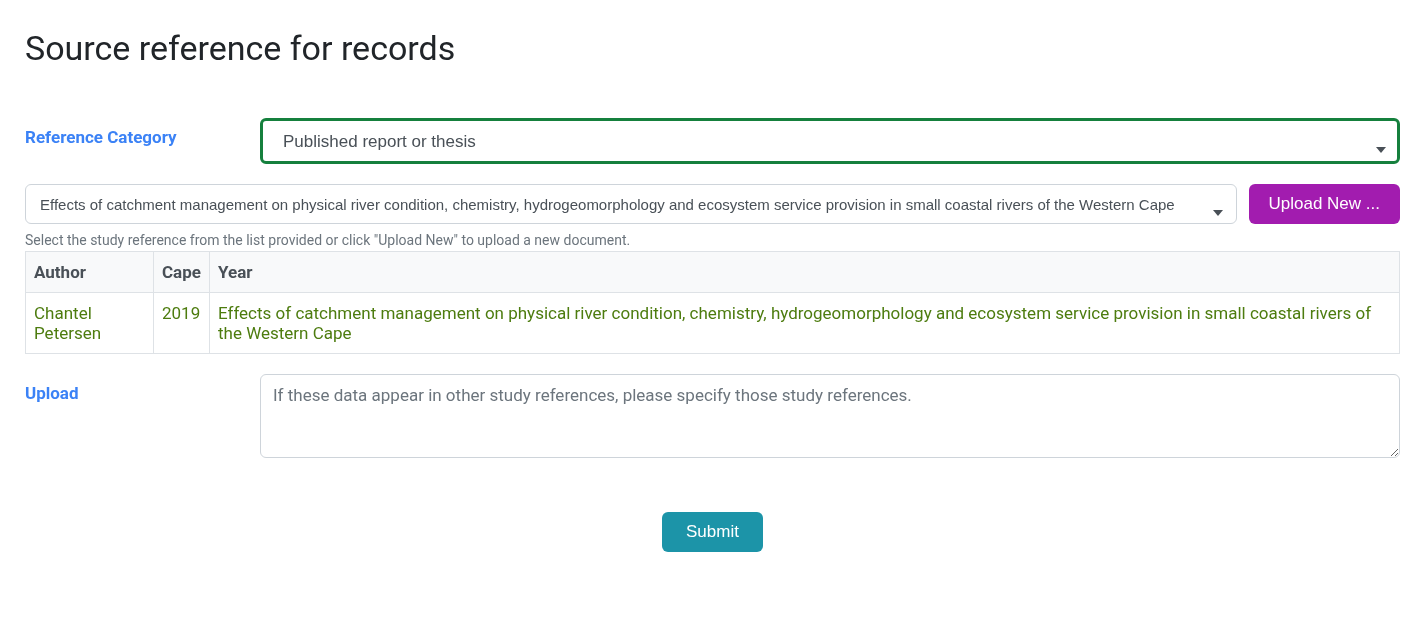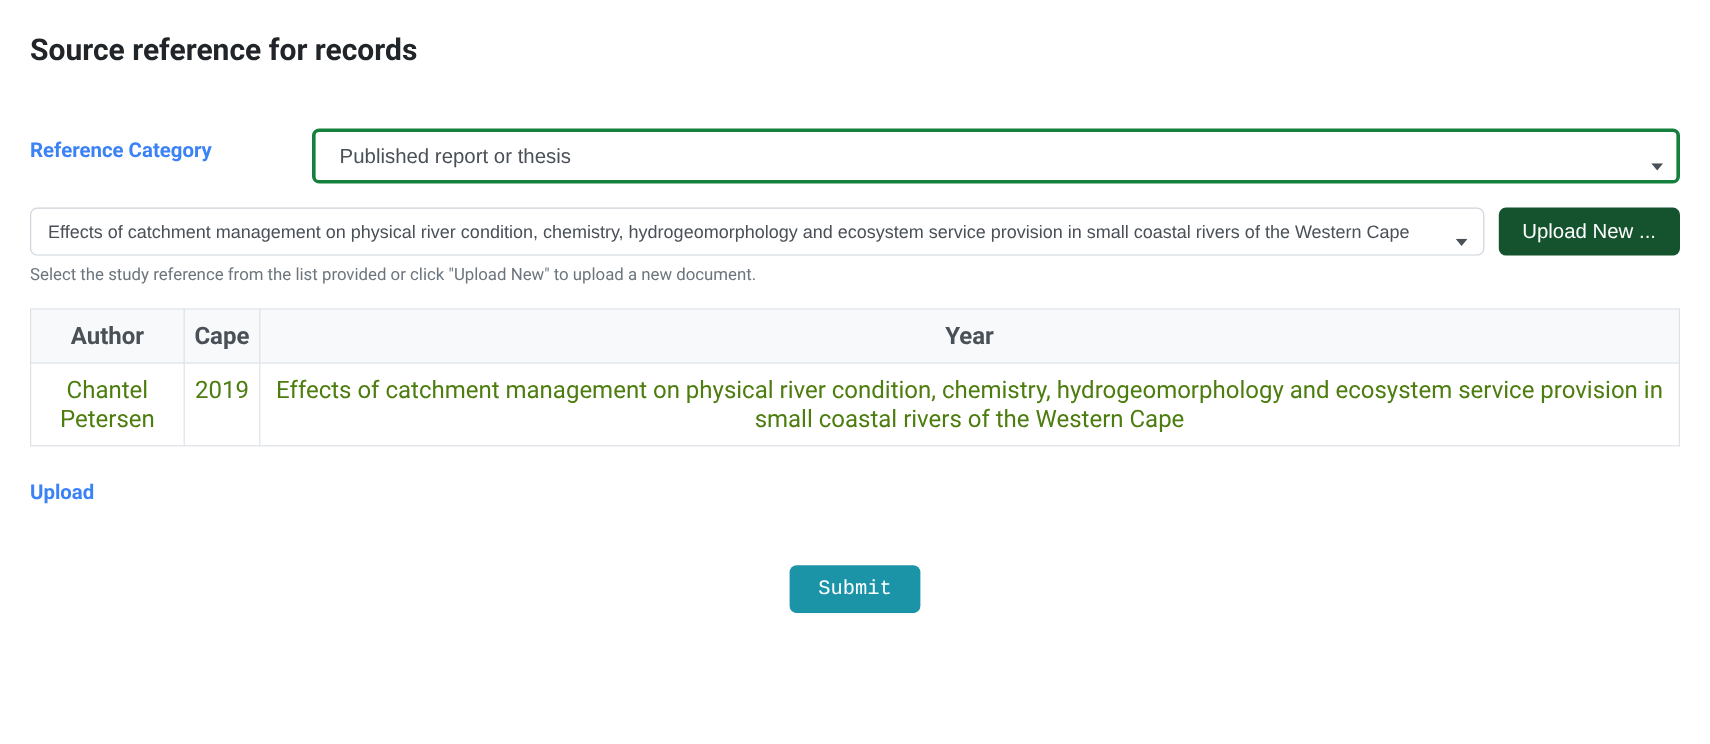--- a/index.html
+++ b/index.html
@@ -11,22 +11,22 @@
       font-family: -apple-system, BlinkMacSystemFont, "Segoe UI", Roboto, "Helvetica Neue", Arial, sans-serif;
       background: #fff;
       color: #212529;
       padding: 0;
       width: 1425px;
     }
     .container {
       padding: 0 25px;
     }
     h1 {
-      font-size: 25px;
-      font-weight: 700;
+      font-size: 34px;
+      font-weight: 400;
       color: #212529;
       margin-top: 28px;
       margin-bottom: 50px;
     }
     .form-row {
       display: flex;
       margin-bottom: 20px;
       align-items: flex-start;
     }
     .form-label {
@@ -87,46 +87,46 @@
       border-radius: 6px;
       appearance: none;
       cursor: pointer;
       text-overflow: ellipsis;
       white-space: nowrap;
       overflow: hidden;
     }
     .btn-upload {
       height: 40px;
       padding: 0 20px;
-      background: #14532d;
+      background: #a21caf;
       color: #fff;
       border: none;
       border-radius: 6px;
       font-size: 17px;
       cursor: pointer;
       white-space: nowrap;
     }
     .help-text {
       font-size: 14px;
       color: #6c757d;
       margin-top: 8px;
-      margin-bottom: 20px;
+      margin-bottom: 3px;
     }
     .ref-table {
       width: 100%;
       border-collapse: collapse;
       border: 1px solid #dee2e6;
     }
     .ref-table th,
     .ref-table td {
       border: 1px solid #dee2e6;
       padding: 10px 8px;
-      text-align: center;
+      text-align: left;
       vertical-align: top;
-      font-size: 20px;
+      font-size: 17px;
     }
     .ref-table th {
       background: #f8f9fa;
       font-weight: 700;
       color: #495057;
     }
     .ref-table td {
       color: #4d7c0f;
     }
     .col-author {
@@ -156,21 +156,20 @@
     }
     .btn-submit {
       height: 40px;
       padding: 0 24px;
       background: #1c94a8;
       color: #fff;
       border: none;
       border-radius: 6px;
       font-size: 17px;
       cursor: pointer;
-      font-family: Liberation Mono, monospace;
     }
   </style>
 </head>
 <body>
 
 <div class="container">
   <h1>Source reference for records</h1>
 
   <div class="form-row">
     <div class="form-label">Reference Category</div>
@@ -219,18 +218,21 @@
             <td>2019</td>
             <td>Effects of catchment management on physical river condition, chemistry, hydrogeomorphology and ecosystem service provision in small coastal rivers of the Western Cape</td>
           </tr>
         </tbody>
       </table>
     </div>
   </div>
 
   <div class="form-row">
     <div class="form-label">Upload</div>
+    <div class="form-control-wrap">
+      <textarea class="notes-textarea" placeholder="If these data appear in other study references, please specify those study references." style=""></textarea>
+    </div>
   </div>
 
   <div class="submit-row">
     <button class="btn-submit">Submit</button>
   </div>
 </div>
 
 </body></html>

